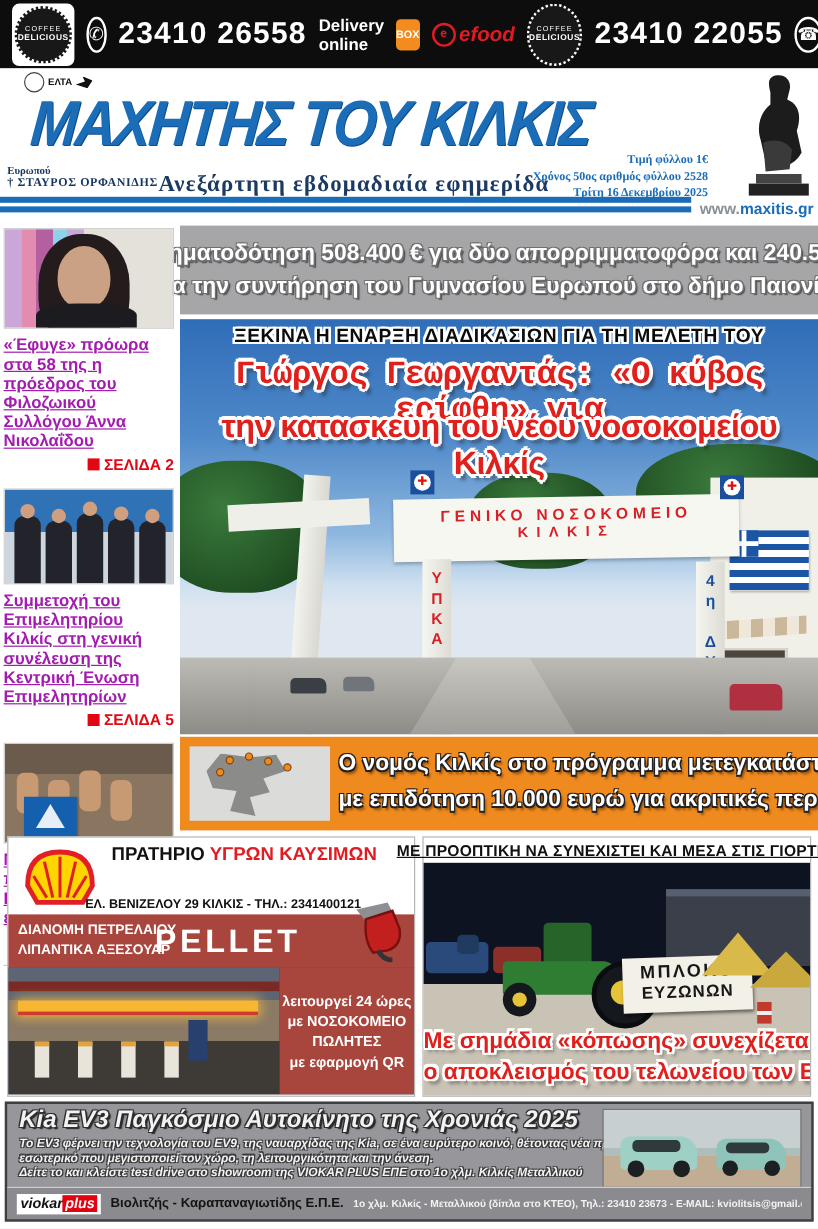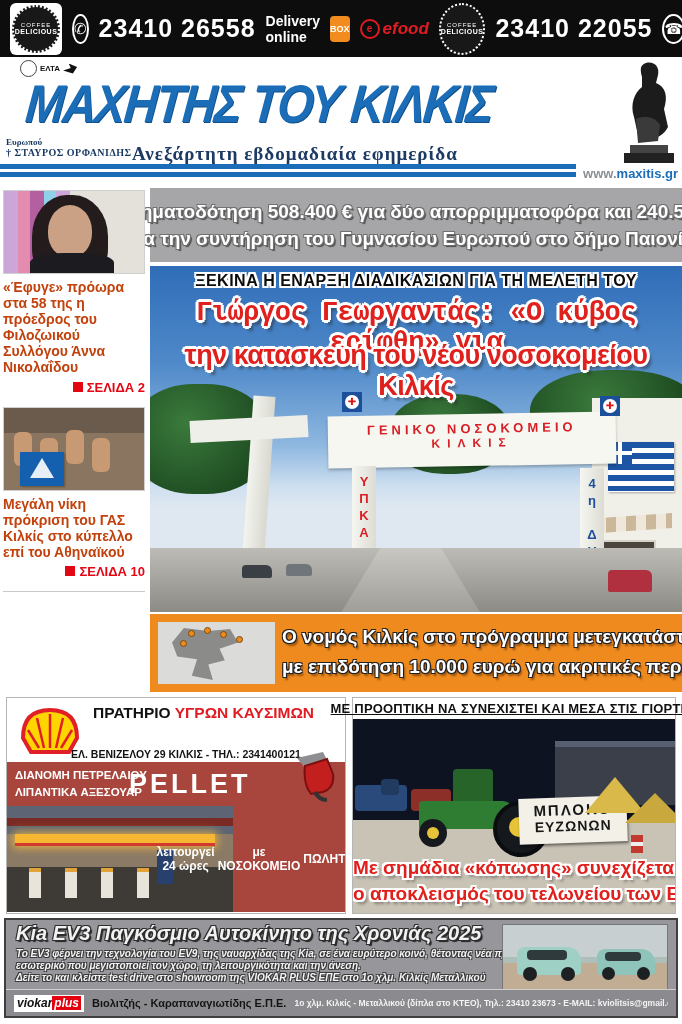--- a/index.html
+++ b/index.html
@@ -46,21 +46,21 @@
   .site .w{color:#8a8f94;} .site .d{color:#1a6db6;}
   
   .gray-banner{position:absolute;left:150px;top:188px;width:532px;height:74px;background:#a6a6a8;
                display:flex;flex-direction:column;align-items:center;justify-content:center;gap:5px;}
   .gray-banner div{color:#fff;font-weight:800;font-size:19px;white-space:nowrap;
      text-shadow:-1px -1px 0 #707070,1px -1px 0 #707070,-1px 1px 0 #707070,1px 1px 0 #707070,2px 2px 1px #4c4c4c;}
   
   .sidebar{position:absolute;left:0;top:188px;width:148px;height:506px;padding:2px 3px 0 3px;box-sizing:border-box;}
   .sb-item{margin-bottom:12px;}
   .sb-photo{width:142px;border:1px solid #cfcfcf;box-sizing:border-box;}
-  .sb-cap{font-size:14px;font-weight:bold;color:#c2410c;line-height:1.15;margin-top:5px;}
+  .sb-cap{font-size:14px;font-weight:bold;color:#a21caf;line-height:1.15;margin-top:5px;text-decoration:underline;}
   .sb-page{display:flex;align-items:center;justify-content:flex-end;gap:4px;margin-top:4px;
            color:#e30613;font-weight:bold;font-size:13px;}
   .red-sq{width:10px;height:10px;background:#e30613;display:inline-block;}
   
   .ph1{height:84px;background:
       linear-gradient(90deg,#caa7d8 0 14px,#e48bb0 14px 26px,#b45fa0 26px 40px,#8fd1e8 40px 52px,#caa7d8 52px 66px,#e4e0da 66px 100%);position:relative;overflow:hidden;}
   .ph1 .hair{position:absolute;left:28px;top:4px;width:76px;height:90px;background:#241c1c;border-radius:46% 46% 40% 40%;}
   .ph1 .face{position:absolute;left:44px;top:14px;width:44px;height:52px;background:#caa184;border-radius:50% 50% 45% 45%;}
   .ph1 .torso{position:absolute;left:26px;top:62px;width:84px;height:24px;background:#1c1c20;border-radius:40% 40% 0 0;}
   .ph2{height:80px;background:linear-gradient(180deg,#2f72b5 0 45%,#cdd6de 45% 100%);position:relative;overflow:hidden;}
@@ -132,21 +132,21 @@
   .nozzle{position:absolute;right:4px;top:-14px;}
   .shell-photo{position:relative;height:106px;background:#2e3440;overflow:hidden;}
   .sp-img{position:absolute;left:0;top:0;width:226px;height:100%;
       background:linear-gradient(180deg,#5d6574 0 26%,#8a7a66 26% 58%,#3e3a36 58% 100%);}
   .sp-canopy{position:absolute;left:8px;top:28px;width:200px;height:9px;background:#f7b733;border-bottom:3px solid #d23a2e;
              box-shadow:0 0 10px 2px rgba(255,190,60,.8);}
   .sp-roof{position:absolute;left:0px;top:12px;width:226px;height:8px;background:#7a2a24;}
   .sp-pump{position:absolute;bottom:14px;width:12px;height:26px;background:#e8e4da;border-top:4px solid #e2a33a;}
   .sp-sign{position:absolute;left:150px;top:44px;width:16px;height:34px;background:#27406e;}
   .sp-red{position:absolute;right:0;top:0;width:112px;height:100%;background:#a8453c;color:#fff;
-          display:flex;flex-direction:row;align-items:center;justify-content:center;gap:3px;
+          display:flex;flex-direction:column;align-items:center;justify-content:center;gap:3px;
           font-size:12px;font-weight:700;text-align:center;}
   .tractor-ad{position:absolute;left:352px;top:697px;width:324px;height:217px;border:1px solid #b5b5b5;
               box-sizing:border-box;background:#fff;}
   .tr-kicker{height:21px;display:flex;align-items:center;justify-content:center;font-size:13px;font-weight:900;
              color:#101010;text-decoration:underline;letter-spacing:.2px;white-space:nowrap;}
   .tr-photo{position:relative;height:194px;background:linear-gradient(180deg,#0e1322 0 52%,#c9c3b6 52% 100%);overflow:hidden;}
   .tr-bldg{position:absolute;right:0;top:22px;width:120px;height:58px;background:#3a3f4a;
            border-top:6px solid #566070;}
   .tr-sil{position:absolute;border-radius:4px;}
   .big-tractor{position:absolute;left:56px;top:48px;width:150px;height:86px;}
@@ -219,20 +219,25 @@
       <span class="ecirc"></span>
       <span class="etxt">ΕΛΤΑ</span>
       <span class="ebird"></span>
     </div>
     <h1 class="np-title">ΜΑΧΗΤΗΣ ΤΟΥ ΚΙΛΚΙΣ</h1>
     <div class="founder">
       <div class="f1">Ευρωπού</div>
       <div class="f2">† ΣΤΑΥΡΟΣ ΟΡΦΑΝΙΔΗΣ</div>
     </div>
     <div class="subtitle">Ανεξάρτητη εβδομαδιαία εφημερίδα</div>
+    <div class="issue-info">
+      <div>Τιμή φύλλου 1€</div>
+      <div>Χρόνος 50ος αριθμός φύλλου 2528</div>
+      <div>Τρίτη 16 Δεκεμβρίου 2025</div>
+    </div>
     <div class="statue">
       <svg width="64" height="112" viewBox="0 0 64 112">
         <rect x="8" y="96" width="50" height="10" fill="#222"></rect>
         <rect x="14" y="88" width="38" height="8" fill="#444"></rect>
         <path d="M30 6 C38 4 44 10 42 18 L40 26 C50 30 52 40 48 52 L52 70 C46 82 30 86 22 78 L18 60 C14 48 18 36 26 30 L26 20 C24 12 24 8 30 6 Z" fill="#1c1c1c"></path>
         <path d="M20 62 C28 58 40 60 44 68 L42 84 L22 86 Z" fill="#3a3a3a"></path>
       </svg>
     </div>
     <div class="rules">
       <div class="bars">
@@ -254,20 +259,34 @@
     <div class="sb-item">
       <div class="sb-photo ph1">
         <div class="hair"></div>
           <div class="face"></div>
           <div class="torso"></div>
       </div>
       <div class="sb-cap">«Έφυγε» πρόωρα στα 58 της η πρόεδρος του Φιλοζωικού Συλλόγου Άννα Νικολαΐδου</div>
       <div class="sb-page">
         <span class="red-sq"></span>
         <span>ΣΕΛΙΔΑ 2</span>
+      </div>
+    </div>
+    <div class="sb-item">
+      <div class="sb-photo ph2">
+        <div class="man" style="left:8px;"></div>
+          <div class="man" style="left:34px;top:26px;"></div>
+        <div class="man" style="left:60px;top:20px;"></div>
+          <div class="man" style="left:86px;top:24px;"></div>
+        <div class="man" style="left:112px;top:26px;"></div>
+      </div>
+      <div class="sb-cap">Συμμετοχή του Επιμελητηρίου Κιλκίς στη γενική συνέλευση της Κεντρική Ένωση Επιμελητηρίων</div>
+      <div class="sb-page">
+        <span class="red-sq"></span>
+        <span>ΣΕΛΙΔΑ 5</span>
       </div>
     </div>
     <div class="sb-item">
       <div class="sb-photo ph3">
         <div class="pl" style="left:10px;top:24px;"></div>
           <div class="pl" style="left:36px;top:30px;"></div>
         <div class="pl" style="left:62px;top:22px;"></div>
           <div class="pl" style="left:88px;top:30px;"></div>
         <div class="flag"></div>
       </div>

